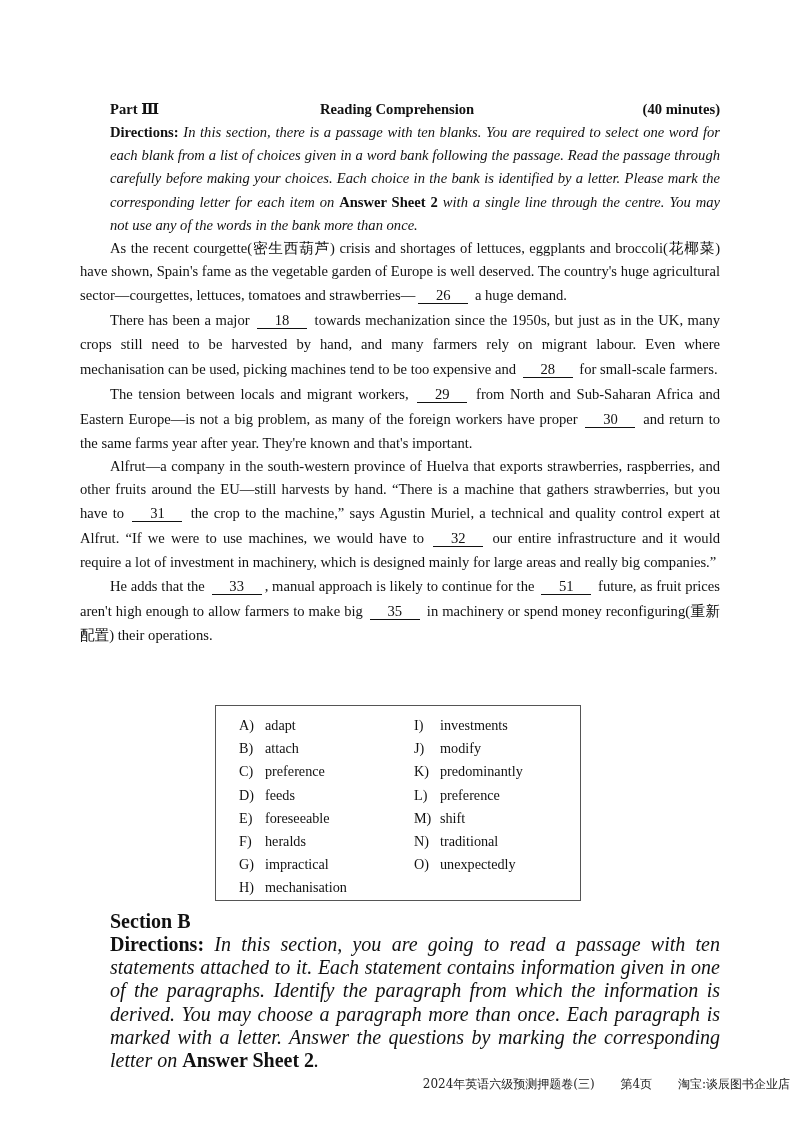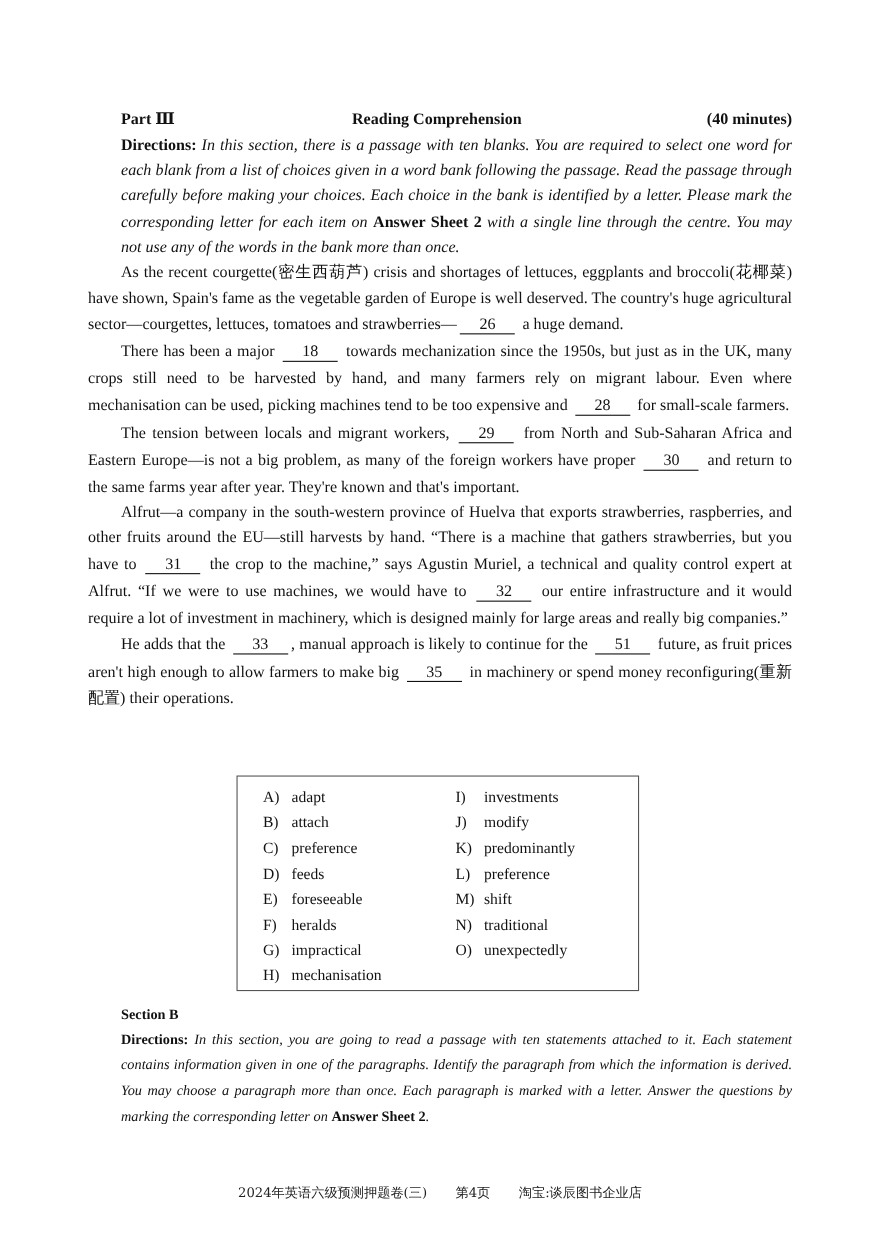--- a/index.html
+++ b/index.html
@@ -21,22 +21,22 @@
   .blank { display: inline-block; width: 50px; text-align: center; border-bottom: 1px solid #111; line-height: 16px; text-indent: 0; margin: 4px 3px; }
   .bank {
     position: absolute; left: 215px; top: 705px; width: 366px; height: 196px;
     border: 1.5px solid #555; box-sizing: border-box;
     font-size: 14.2px; line-height: 23.2px;
   }
   .bank .col { position: absolute; top: 8px; }
   .bank .col.left { left: 7px; margin-left: 16px; }
   .bank .col.right { left: 198px; }
   .bank .item .letter { display: inline-block; min-width: 26px; }
-  .secB { position: absolute; left: 80px; top: 910px; width: 640px; font-size: 13px; line-height: 23.2px; }
-  .footer { position: absolute; left: 0; top: 1076px; width: 800px; text-align: center; font-size: 12px; color: #222; font-family: "DejaVu Serif", serif; word-spacing: 2px; }
+  .secB { position: absolute; left: 80px; top: 910px; width: 640px; font-size: 20px; line-height: 23.2px; }
+  .footer { position: absolute; left: 0; top: 1076px; width: 800px; text-align: right; font-size: 12px; color: #222; font-family: "DejaVu Serif", serif; word-spacing: 2px; }
   .footer span { margin: 0 10px; }
 </style>
 </head>
 <body>
 
 <div class="page">
 
   <div class="content">
     <div class="head-row">
       <span>Part Ⅲ</span>

